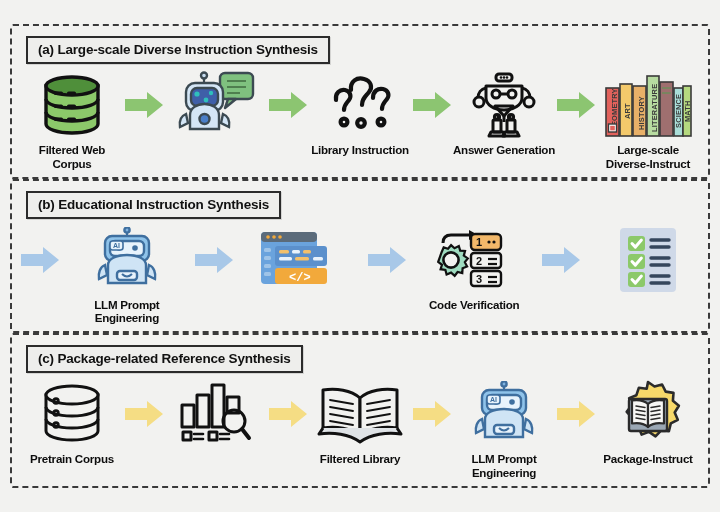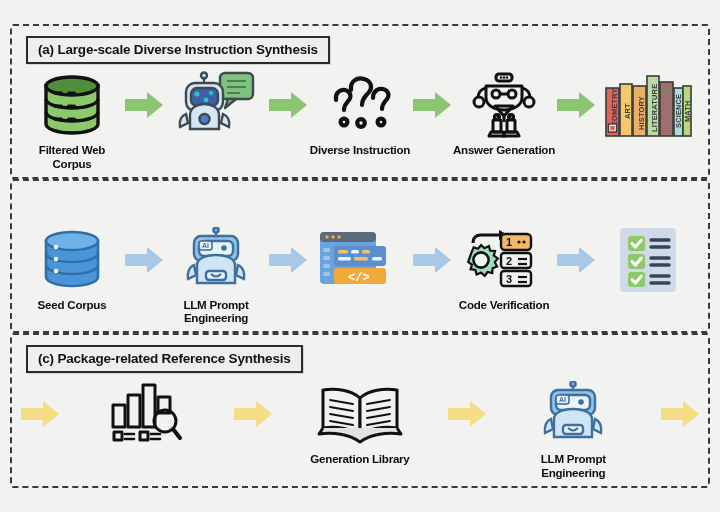--- a/index.html
+++ b/index.html
@@ -150,21 +150,21 @@
             <g fill="none" stroke="#111" stroke-width="4.2" stroke-linecap="round">
               <path d="M13 26c-1-7 4-11 9-10 5 1 7 6 4 10-3 4-5 5-5 10"></path>
               <circle cx="21" cy="48" r="3.4"></circle>
               <path d="M28 16c-1-9 6-13 13-11 7 2 9 8 5 13-4 5-7 7-7 13"></path>
               <circle cx="38" cy="49" r="3.8"></circle>
               <path d="M50 24c0-7 5-10 10-9 5 1 7 6 4 10-3 4-5 5-5 10"></path>
               <circle cx="58" cy="48" r="3.4"></circle>
             </g>
           </svg>
         </div>
-        <div class="node-label">Diverse Instruction</div>
+        <div class="node-label">Library Instruction</div>
       </div>
 
       <div class="arrow">
         <svg width="38" height="26" viewBox="0 0 38 26">
             <path d="M0 7h22V0l16 13-16 13v-7H0z" fill="#8cc571"></path>
           </svg>
       </div>
 
       <div class="node">
         <div class="icon-box">
@@ -229,46 +229,31 @@
             <g stroke="#3a3a3a" stroke-width="1.4" fill="#fff">
                 <rect x="6.5" y="52" width="8" height="8"></rect>
               </g>
             <rect x="8.2" y="53.8" width="4.6" height="4.6" fill="#e2625c"></rect>
             <g stroke="#6b8f5a" stroke-width="1.4">
                 <line x1="60" y1="16" x2="69" y2="16"></line>
                 <line x1="60" y1="21" x2="69" y2="21"></line>
               </g>
           </svg>
         </div>
+        <div class="node-label">Large-scale
+Diverse-Instruct</div>
       </div>
 
     </div>
   </div>
 
   <div class="panel">
+    <div class="panel-title">(b) Educational Instruction Synthesis</div>
     <div class="flow">
 
-      <div class="node">
-        <div class="icon-box">
-          <svg width="62" height="62" viewBox="0 0 62 62">
-            <g stroke="#2f6fa8" stroke-width="2.6" fill="#4a94d8">
-              <path d="M5 12v36c0 5 11.6 9 26 9s26-4 26-9V12z"></path>
-              <ellipse cx="31" cy="12" rx="26" ry="9" fill="#6fb2e8"></ellipse>
-              <path d="M5 24c0 5 11.6 9 26 9s26-4 26-9" fill="none"></path>
-              <path d="M5 36c0 5 11.6 9 26 9s26-4 26-9" fill="none"></path>
-            </g>
-            <g fill="#fff">
-                <circle cx="15" cy="18" r="2.2"></circle>
-                <circle cx="15" cy="30" r="2.2"></circle>
-                <circle cx="15" cy="42" r="2.2"></circle>
-              </g>
-          </svg>
-        </div>
-        <div class="node-label">Seed Corpus</div>
-      </div>
 
       <div class="arrow">
         <svg width="38" height="26" viewBox="0 0 38 26">
             <path d="M0 7h22V0l16 13-16 13v-7H0z" fill="#a8c8e8"></path>
           </svg>
       </div>
 
       <div class="node">
         <div class="icon-box">
           <svg width="70" height="66" viewBox="0 0 70 66">
@@ -404,20 +389,38 @@
         </div>
       </div>
 
     </div>
   </div>
 
   <div class="panel">
     <div class="panel-title">(c) Package-related Reference Synthesis</div>
     <div class="flow">
 
+      <div class="node">
+        <div class="icon-box">
+          <svg width="62" height="62" viewBox="0 0 62 62">
+            <g stroke="#111" stroke-width="3" fill="#f2f2f0">
+              <path d="M5 12v36c0 5 11.6 9 26 9s26-4 26-9V12z"></path>
+              <ellipse cx="31" cy="12" rx="26" ry="9"></ellipse>
+              <path d="M5 24c0 5 11.6 9 26 9s26-4 26-9" fill="none"></path>
+              <path d="M5 36c0 5 11.6 9 26 9s26-4 26-9" fill="none"></path>
+            </g>
+            <g fill="none" stroke="#111" stroke-width="2.6">
+                <circle cx="15" cy="18" r="2.4"></circle>
+                <circle cx="15" cy="30" r="2.4"></circle>
+                <circle cx="15" cy="42" r="2.4"></circle>
+              </g>
+          </svg>
+        </div>
+        <div class="node-label">Pretrain Corpus</div>
+      </div>
 
       <div class="arrow">
         <svg width="38" height="26" viewBox="0 0 38 26">
             <path d="M0 7h22V0l16 13-16 13v-7H0z" fill="#f5dd84"></path>
           </svg>
       </div>
 
       <div class="node">
         <div class="icon-box">
           <svg width="80" height="62" viewBox="0 0 80 62">
@@ -460,21 +463,21 @@
                 <line x1="13" y1="23" x2="36" y2="27"></line>
               <line x1="13" y1="30" x2="36" y2="34"></line>
                 <line x1="13" y1="37" x2="36" y2="41"></line>
               <line x1="50" y1="20" x2="73" y2="16"></line>
                 <line x1="50" y1="27" x2="73" y2="23"></line>
               <line x1="50" y1="34" x2="73" y2="30"></line>
                 <line x1="50" y1="41" x2="73" y2="37"></line>
             </g>
           </svg>
         </div>
-        <div class="node-label">Generation Library</div>
+        <div class="node-label">Filtered Library</div>
       </div>
 
       <div class="arrow">
         <svg width="38" height="26" viewBox="0 0 38 26">
             <path d="M0 7h22V0l16 13-16 13v-7H0z" fill="#f5dd84"></path>
           </svg>
       </div>
 
       <div class="node">
         <div class="icon-box">
@@ -501,17 +504,40 @@
         <div class="node-label">LLM Prompt
 Engineering</div>
       </div>
 
       <div class="arrow">
         <svg width="38" height="26" viewBox="0 0 38 26">
             <path d="M0 7h22V0l16 13-16 13v-7H0z" fill="#f5dd84"></path>
           </svg>
       </div>
 
+      <div class="node">
+        <div class="icon-box">
+          <svg width="70" height="70" viewBox="0 0 70 70">
+            <path d="M35 1l6.5 4.5 7.6-2 3.6 7.1 7.8 1.3-.6 7.9 6 5-4.2 6.7 3.1 7.3-7 3.6-1.9 7.7-7.9-.5-5.5 5.7-6.5-4.4-7.4 2.7-3-7.3-7.7-1.9 1.2-7.8-5.4-5.7 4.8-6.3-2.4-7.5 7.3-2.9 2.5-7.5 7.8 1.1z" fill="#f7d96a" stroke="#2b2b2b" stroke-width="2.6" stroke-linejoin="round" transform="translate(0,2) scale(1.0)"></path>
+            <rect x="16" y="20" width="38" height="32" rx="2" fill="#9aa7b4" stroke="#2b2b2b" stroke-width="2.4"></rect>
+            <g fill="#f7f7f5" stroke="#2b2b2b" stroke-width="2.2" stroke-linejoin="round">
+              <path d="M35 25c-4-3.5-10-4.5-16-3.5v23c6-1 12 0 16 3.5z"></path>
+              <path d="M35 25c4-3.5 10-4.5 16-3.5v23c-6-1-12 0-16 3.5z"></path>
+            </g>
+            <g stroke="#2b2b2b" stroke-width="1.5" stroke-linecap="round">
+              <line x1="23" y1="27" x2="32" y2="28.5"></line>
+                <line x1="23" y1="31" x2="32" y2="32.5"></line>
+              <line x1="23" y1="35" x2="32" y2="36.5"></line>
+                <line x1="23" y1="39" x2="32" y2="40.5"></line>
+              <line x1="38" y1="28.5" x2="47" y2="27"></line>
+                <line x1="38" y1="32.5" x2="47" y2="31"></line>
+              <line x1="38" y1="36.5" x2="47" y2="35"></line>
+                <line x1="38" y1="40.5" x2="47" y2="39"></line>
+            </g>
+          </svg>
+        </div>
+        <div class="node-label">Package-Instruct</div>
+      </div>
 
     </div>
   </div>
 
 </div>
 
 </body></html>

